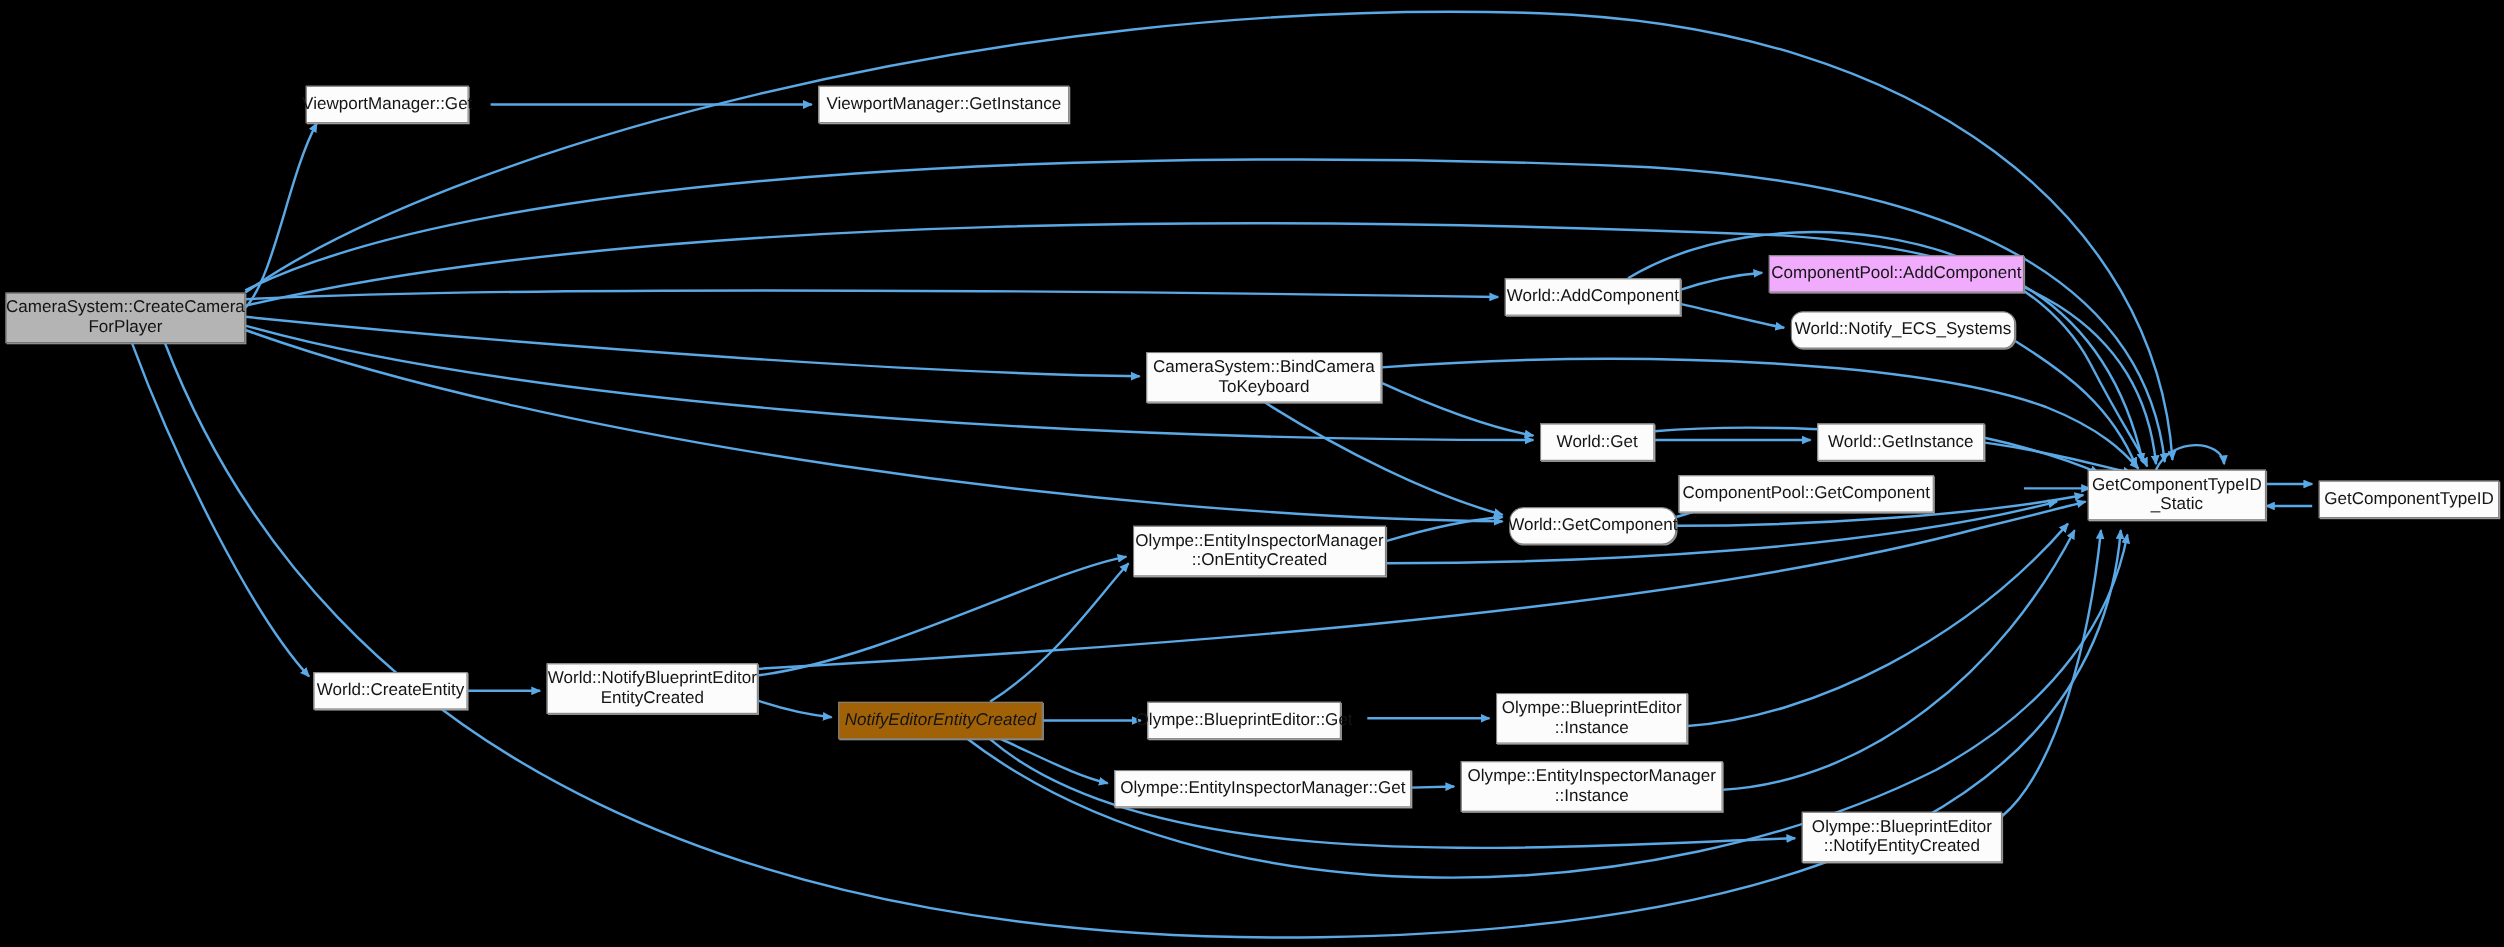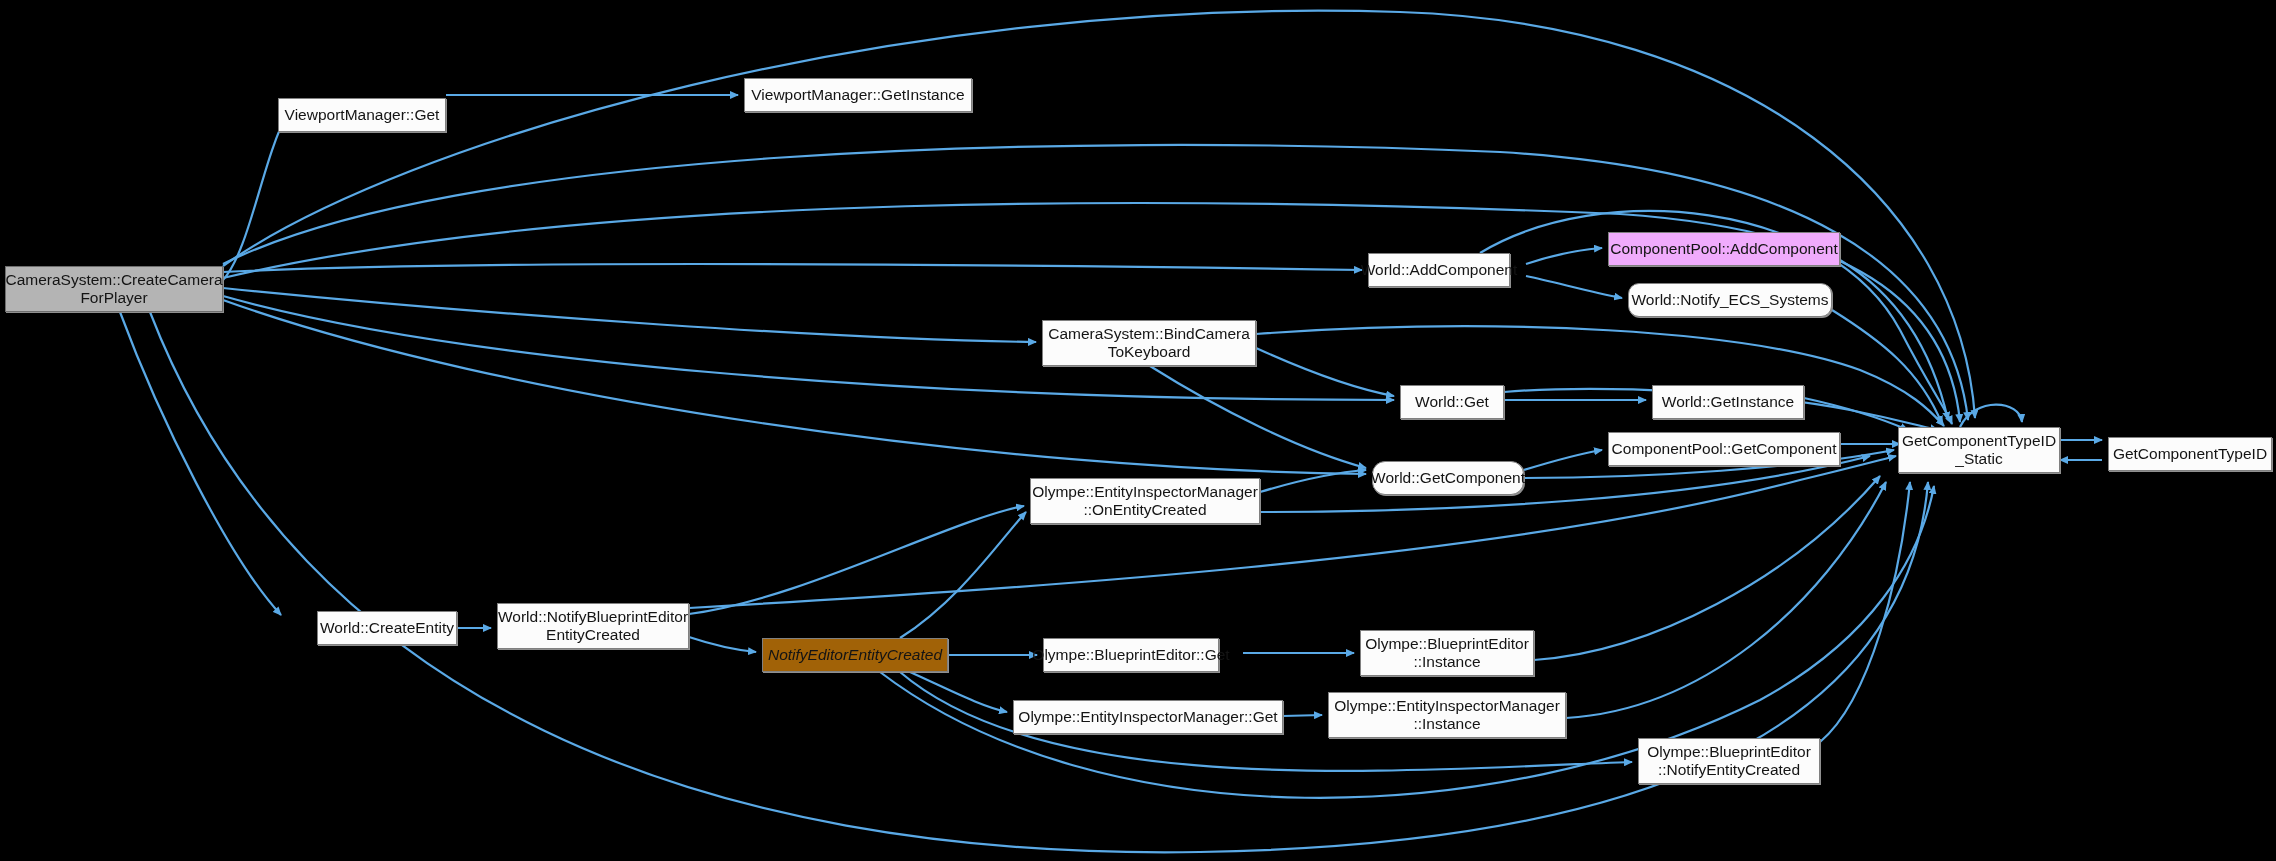--- a/index.html
+++ b/index.html
@@ -75,37 +75,37 @@
         <path d="M 1820 742 C 1870 700 1900 580 1910 482" marker-end="url(#arrow)"></path>
         <path d="M 150 312 C 300 700 700 860 1200 852 C 1700 844 1910 700 1928 482" marker-end="url(#arrow)"></path>
         <path d="M 880 672 C 1100 840 1500 830 1760 700 C 1870 640 1920 560 1934 486" marker-end="url(#arrow)"></path>
         <path d="M 1840 260 C 1890 290 1930 340 1948 420" marker-end="url(#arrow)"></path>
         <path d="M 1832 310 C 1880 340 1920 370 1942 424" marker-end="url(#arrow)"></path>
       </g>
   </svg>
   <div id="node-layer">
       <div class="node root" style="left: 5px; top: 266px; width: 218px; height: 46px; background: rgb(180, 180, 180);">CameraSystem::CreateCamera
 ForPlayer</div>
-      <div class="node" style="left: 278px; top: 78px; width: 168px; height: 34px; background: rgb(252, 252, 252); border-color: rgb(128, 128, 128); margin-top: 20px;">ViewportManager::Get</div>
+      <div class="node" style="left: 278px; top: 78px; width: 148px; height: 34px; background: rgb(252, 252, 252); border-color: rgb(128, 128, 128);">ViewportManager::Get</div>
       <div class="node" style="left: 744px; top: 78px; width: 228px; height: 34px; background: rgb(252, 252, 252); border-color: rgb(128, 128, 128);">ViewportManager::GetInstance</div>
-      <div class="node" style="left: 1368px; top: 253px; width: 142px; height: 34px; background: rgb(252, 252, 252); border-color: rgb(128, 128, 128);">World::AddComponent</div>
+      <div class="node" style="left: 1368px; top: 253px; width: 160px; height: 34px; background: rgb(252, 252, 252); border-color: rgb(128, 128, 128);">World::AddComponent</div>
       <div class="node" style="left: 1608px; top: 232px; width: 232px; height: 34px; background: #f0abfc; border-color: rgb(128, 128, 128);">ComponentPool::AddComponent</div>
       <div class="node" style="left: 1628px; top: 283px; width: 204px; height: 34px; background: rgb(252, 252, 252); border-color: rgb(128, 128, 128); border-radius: 11px;">World::Notify_ECS_Systems</div>
       <div class="node" style="left: 1042px; top: 320px; width: 214px; height: 46px; background: rgb(252, 252, 252); border-color: rgb(128, 128, 128);">CameraSystem::BindCamera
 ToKeyboard</div>
       <div class="node" style="left: 1400px; top: 385px; width: 104px; height: 34px; background: rgb(252, 252, 252); border-color: rgb(128, 128, 128);">World::Get</div>
       <div class="node" style="left: 1652px; top: 385px; width: 152px; height: 34px; background: rgb(252, 252, 252); border-color: rgb(128, 128, 128);">World::GetInstance</div>
       <div class="node" style="left: 1898px; top: 427px; width: 162px; height: 46px; background: rgb(252, 252, 252); border-color: rgb(128, 128, 128);">GetComponentTypeID
 _Static</div>
       <div class="node" style="left: 2108px; top: 437px; width: 164px; height: 34px; background: rgb(252, 252, 252); border-color: rgb(128, 128, 128);">GetComponentTypeID</div>
-      <div class="node" style="left: 1608px; top: 432px; width: 232px; height: 34px; background: rgb(252, 252, 252); border-color: rgb(128, 128, 128);">ComponentPool::GetComponent</div>
+      <div class="node" style="left: 1526px; top: 432px; width: 232px; height: 34px; background: rgb(252, 252, 252); border-color: rgb(128, 128, 128);">ComponentPool::GetComponent</div>
       <div class="node" style="left: 1372px; top: 461px; width: 152px; height: 34px; background: rgb(252, 252, 252); border-color: rgb(128, 128, 128); border-radius: 13px;">World::GetComponent</div>
       <div class="node" style="left: 1030px; top: 478px; width: 230px; height: 46px; background: rgb(252, 252, 252); border-color: rgb(128, 128, 128);">Olympe::EntityInspectorManager
 ::OnEntityCreated</div>
-      <div class="node" style="left: 285px; top: 611px; width: 140px; height: 34px; background: rgb(252, 252, 252); border-color: rgb(128, 128, 128); margin-left: 32px;">World::CreateEntity</div>
+      <div class="node" style="left: 285px; top: 611px; width: 140px; height: 34px; background: rgb(252, 252, 252); border-color: rgb(128, 128, 128);">World::CreateEntity</div>
       <div class="node" style="left: 497px; top: 603px; width: 192px; height: 46px; background: rgb(252, 252, 252); border-color: rgb(128, 128, 128);">World::NotifyBlueprintEditor
 EntityCreated</div>
       <div class="node" style="left: 762px; top: 638px; width: 186px; height: 34px; background: #a16207; border-color: rgb(128, 128, 128); font-style: italic;">NotifyEditorEntityCreated</div>
       <div class="node" style="left: 1043px; top: 638px; width: 176px; height: 34px; background: rgb(252, 252, 252); border-color: rgb(128, 128, 128);">Olympe::BlueprintEditor::Get</div>
       <div class="node" style="left: 1360px; top: 630px; width: 174px; height: 46px; background: rgb(252, 252, 252); border-color: rgb(128, 128, 128);">Olympe::BlueprintEditor
 ::Instance</div>
       <div class="node" style="left: 1013px; top: 700px; width: 270px; height: 34px; background: rgb(252, 252, 252); border-color: rgb(128, 128, 128);">Olympe::EntityInspectorManager::Get</div>
       <div class="node" style="left: 1328px; top: 692px; width: 238px; height: 46px; background: rgb(252, 252, 252); border-color: rgb(128, 128, 128);">Olympe::EntityInspectorManager
 ::Instance</div>
       <div class="node" style="left: 1638px; top: 738px; width: 182px; height: 46px; background: rgb(252, 252, 252); border-color: rgb(128, 128, 128);">Olympe::BlueprintEditor

